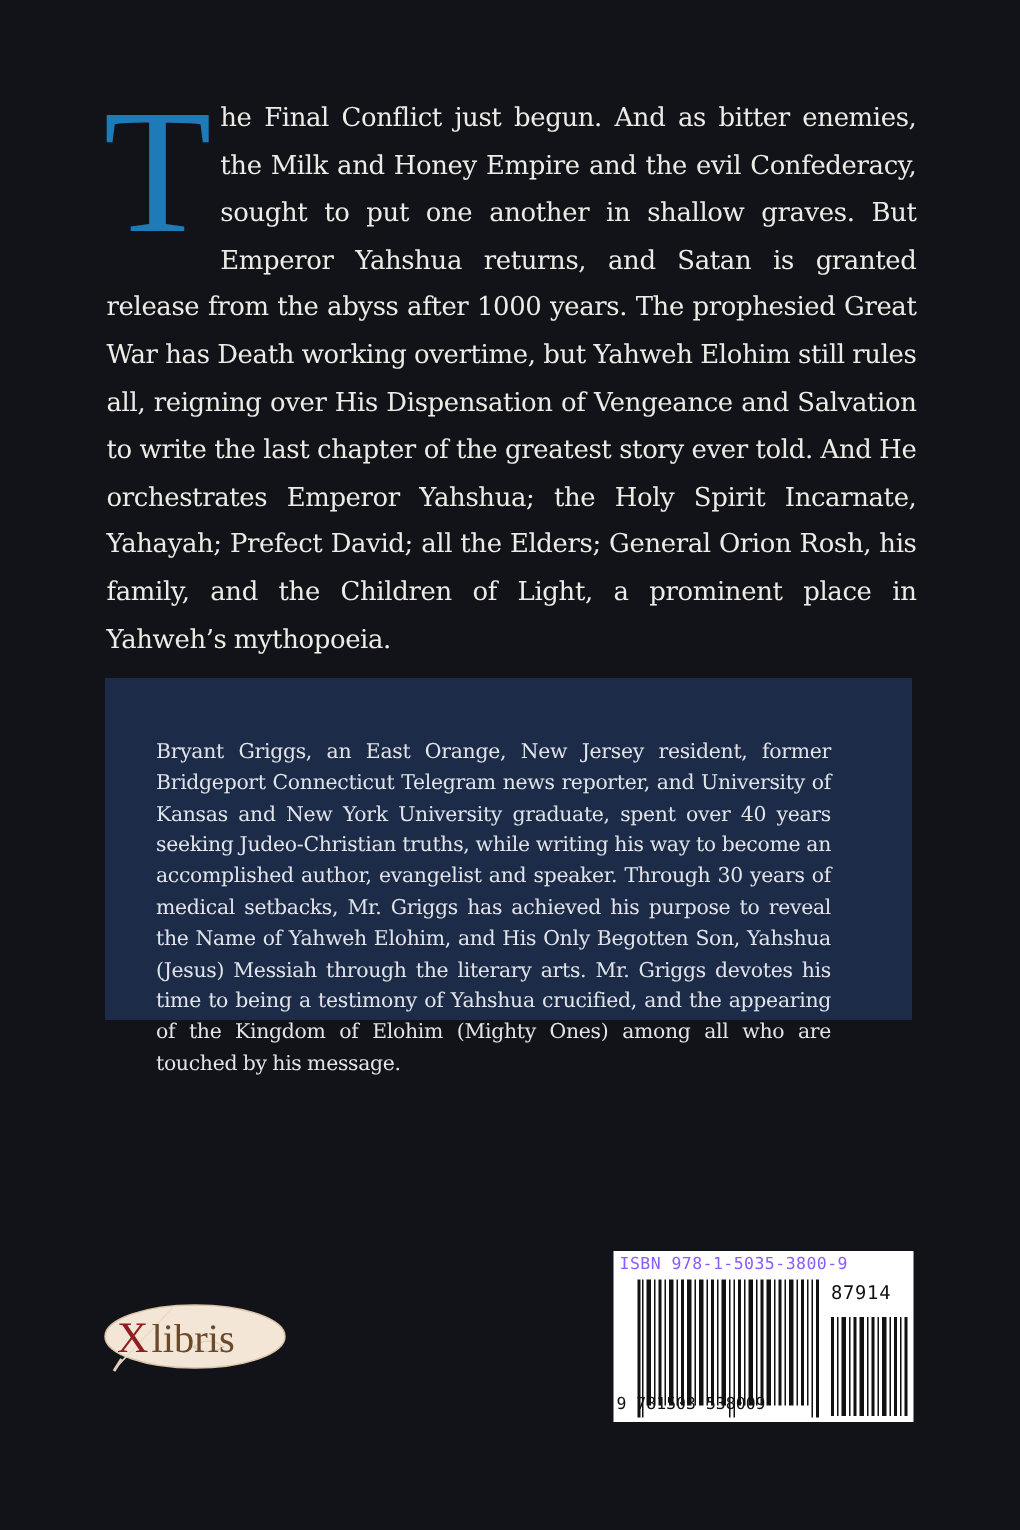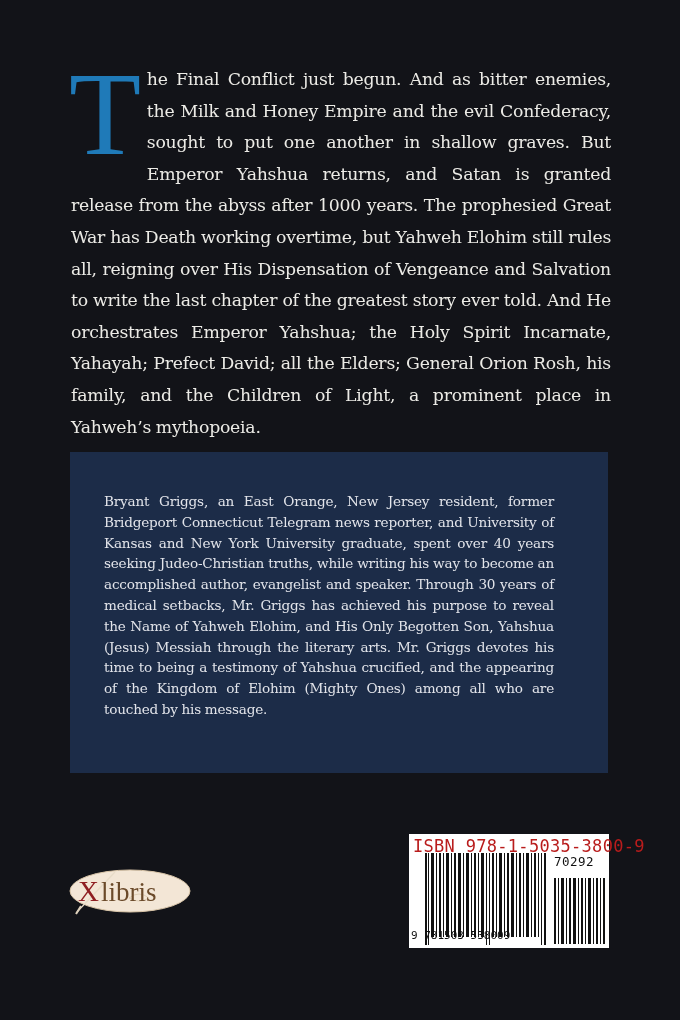--- a/index.html
+++ b/index.html
@@ -27,21 +27,21 @@
     color: #1f7ab8;
     font-size: 118px;
     line-height: 86px;
     height: 90px;
     margin: 8px 6px 0 -2px;
     padding: 0;
   }
   .bio-box {
     position: absolute;
     left: 70px; top: 452px;
-    width: 538px; height: 321px;
+    width: 538px; height: 228px;
     background: #1c2c48;
     box-sizing: border-box;
     padding: 39px 54px 0 34px;
   }
   .bio {
     font-size: 13.6px;
     line-height: 20.8px;
     text-align: justify;
     letter-spacing: -0.2px;
     word-spacing: -0.4px;
@@ -56,22 +56,22 @@
   .barcode {
     position: absolute;
     left: 409px; top: 834px;
     width: 200px; height: 114px;
     background: #ffffff;
   }
   .isbn-text {
     position: absolute;
     left: 4px; top: 2px;
     font-family: "DejaVu Sans Mono", "Liberation Mono", monospace;
-    font-size: 17px;
-    color: #b91c1c;
+    font-size: 11px;
+    color: #8b5cf6;
     letter-spacing: 0.3px;
     white-space: nowrap;
   }
   .price-text {
     position: absolute;
     left: 145px; top: 20px;
     font-family: "DejaVu Sans Mono", "Liberation Mono", monospace;
     font-size: 12.5px;
     color: #111;
     letter-spacing: 0.5px;
@@ -154,15 +154,15 @@
       <rect x="172" y="44" width="2" height="66"></rect>
       <rect x="176" y="44" width="1" height="66"></rect>
       <rect x="179" y="44" width="3" height="66"></rect>
       <rect x="184" y="44" width="1" height="66"></rect>
       <rect x="187" y="44" width="2" height="66"></rect>
       <rect x="191" y="44" width="1" height="66"></rect>
       <rect x="194" y="44" width="2" height="66"></rect>
     </g>
   </svg>
   <div class="isbn-text">ISBN 978-1-5035-3800-9</div>
-  <div class="price-text">70292</div>
+  <div class="price-text">87914</div>
   <div class="ean-text">9 781503 538009</div>
 </div>
 
 </body></html>

